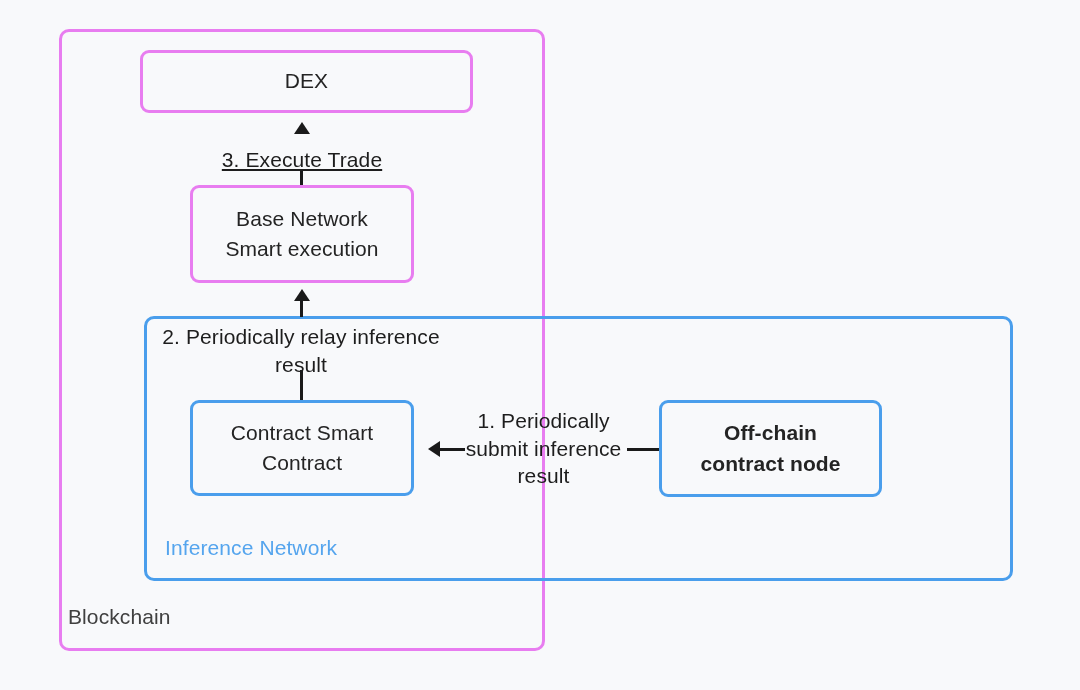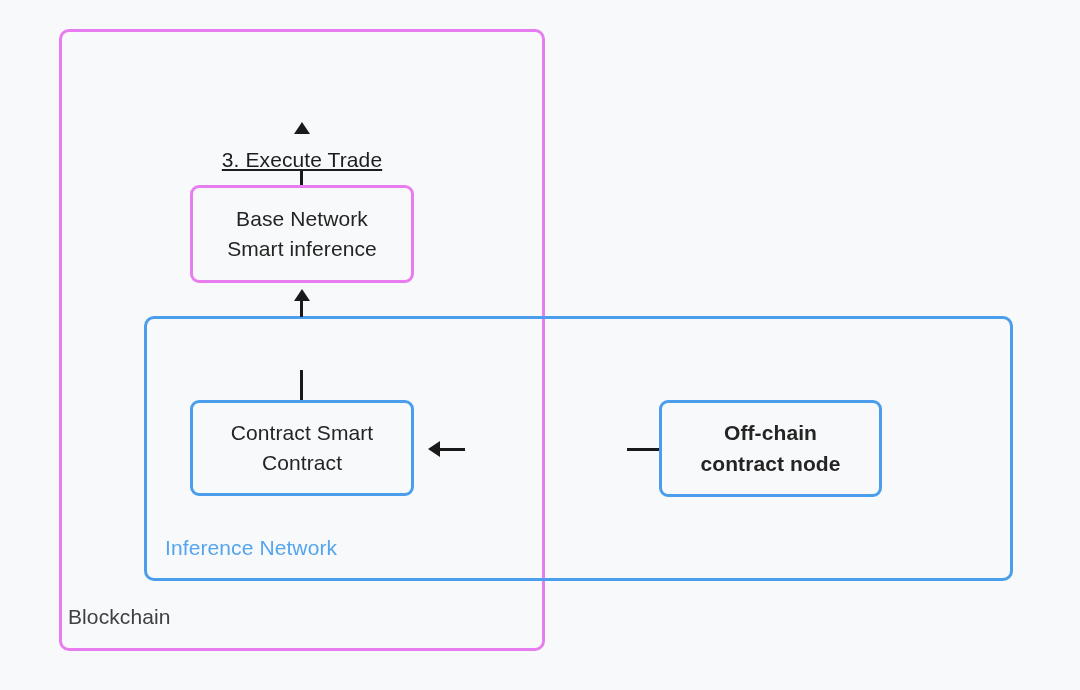--- a/index.html
+++ b/index.html
@@ -197,26 +197,31 @@
 
   <div class="arrow-up" id="edge2-head"></div>
   <div class="vline" id="edge2-stub-a"></div>
   <div class="vline" id="edge2-stub-b"></div>
 
   <div class="arrow-left" id="edge1-head"></div>
   <div class="hline" id="edge1-seg-a"></div>
   <div class="hline" id="edge1-seg-b"></div>
 
   <div class="edge-label" id="label-edge3">3. Execute Trade</div>
-
+  <div class="edge-label" id="label-edge2">2. Periodically relay inference result</div>
+  <div class="edge-label" id="label-edge1">1. Periodically submit inference result</div>
+
+  <div class="node pink" id="node-dex">
+    <span>DEX</span>
+  </div>
 
   <div class="node pink" id="node-base-trading">
     <span>
       <span>Base Network</span><br>
-      <span>Smart inference</span>
+      <span>Smart execution</span>
     </span>
   </div>
 
   <div class="node blue" id="node-inference-contract">
     <span>
       <span>Contract Smart</span><br>
       <span>Contract</span>
     </span>
   </div>
 

